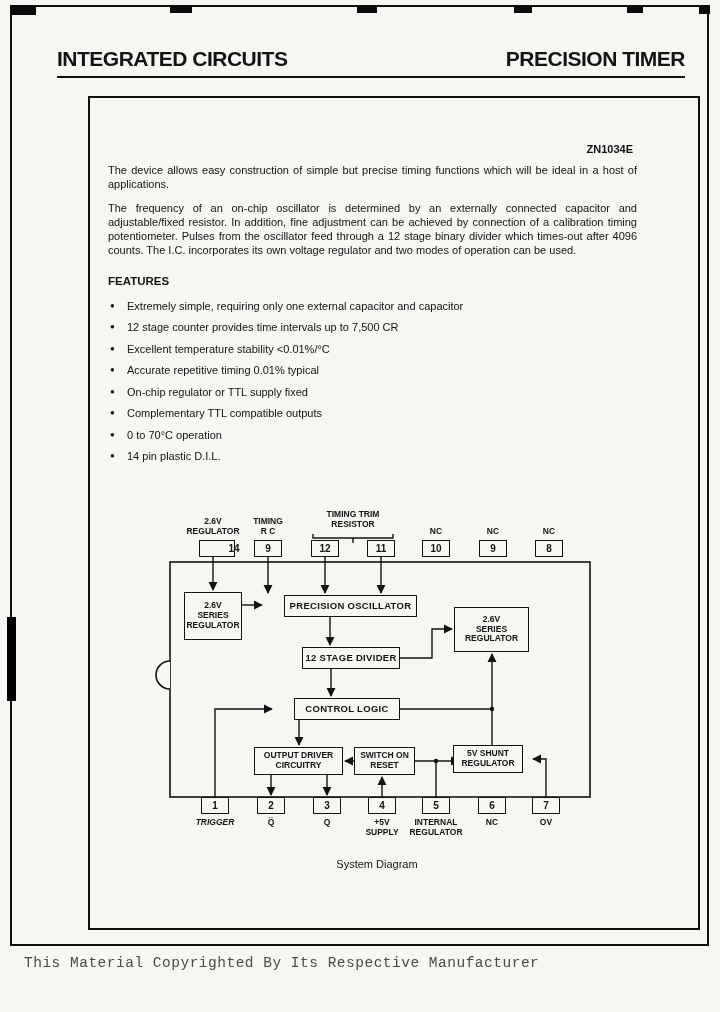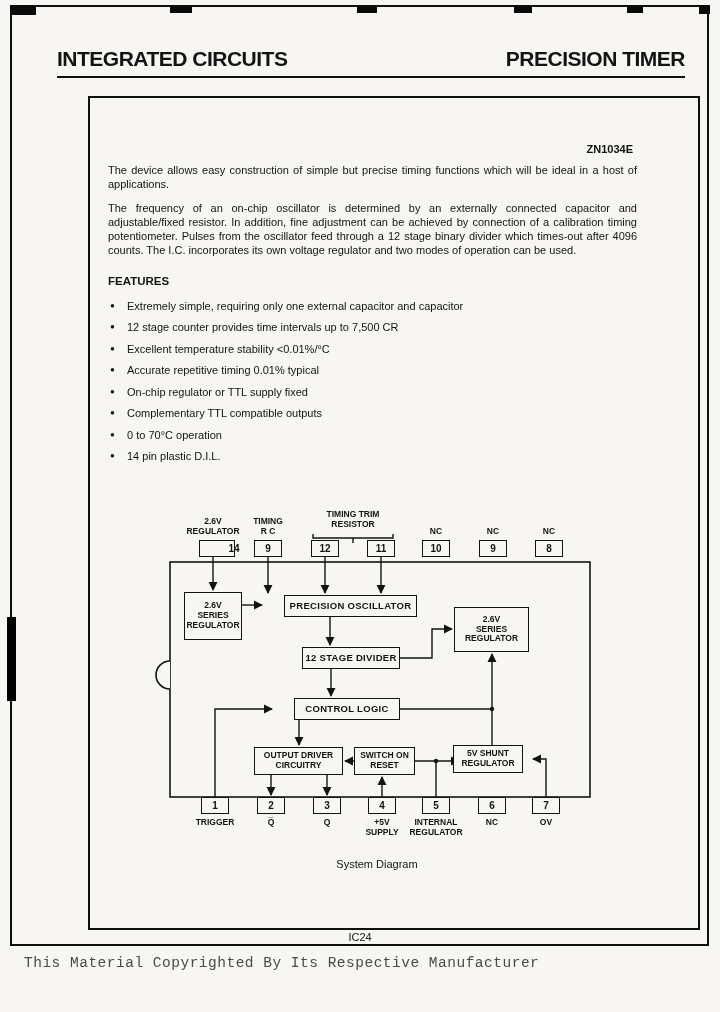--- a/index.html
+++ b/index.html
@@ -151,30 +151,29 @@
 REGULATOR</div>
 
       <div class="dbox pin" style="left:54px;top:292px;">1</div>
       <div class="dbox pin" style="left:110px;top:292px;">2</div>
       <div class="dbox pin" style="left:166px;top:292px;">3</div>
       <div class="dbox pin" style="left:221px;top:292px;">4</div>
       <div class="dbox pin" style="left:275px;top:292px;">5</div>
       <div class="dbox pin" style="left:331px;top:292px;">6</div>
       <div class="dbox pin" style="left:385px;top:292px;">7</div>
 
-      <div class="plabel" style="left:38px;top:313px;width:60px;">TRIGGER</div>
+      <div class="plabel" style="left:38px;top:313px;width:60px;font-style:italic;">TRIGGER</div>
       <div class="plabel" style="left:94px;top:313px;width:60px;">Q̅</div>
       <div class="plabel" style="left:150px;top:313px;width:60px;">Q</div>
       <div class="plabel" style="left:205px;top:313px;width:60px;">+5V
 SUPPLY</div>
       <div class="plabel" style="left:259px;top:313px;width:60px;">INTERNAL
 REGULATOR</div>
       <div class="plabel" style="left:315px;top:313px;width:60px;">NC</div>
       <div class="plabel" style="left:369px;top:313px;width:60px;">OV</div>
     </div>
 
     <div class="caption">System Diagram</div>
   </div>
 
-  <div class="page-code">IC24</div>
   <div class="copyright">This Material Copyrighted By Its Respective Manufacturer</div>
 
 </div>
 
 </body></html>

